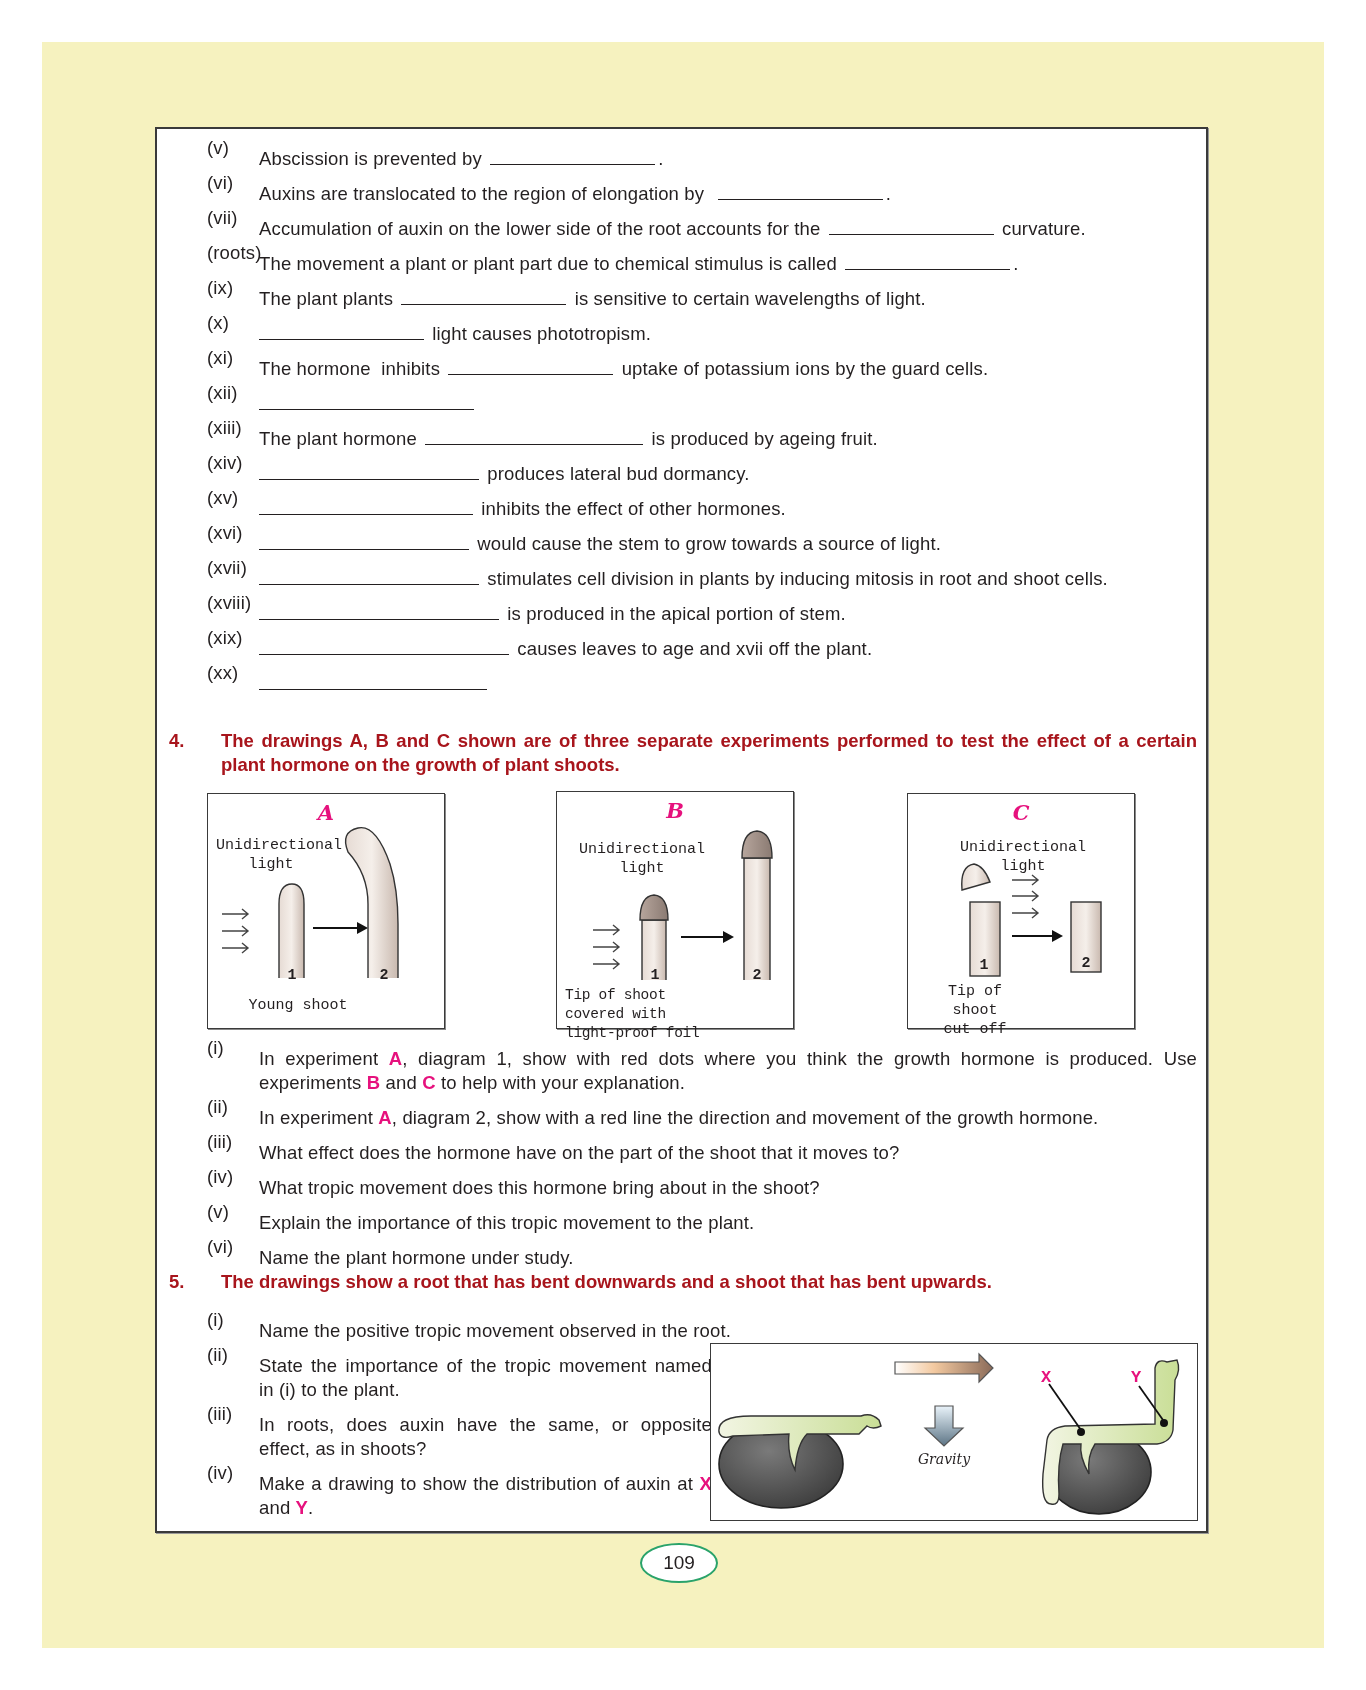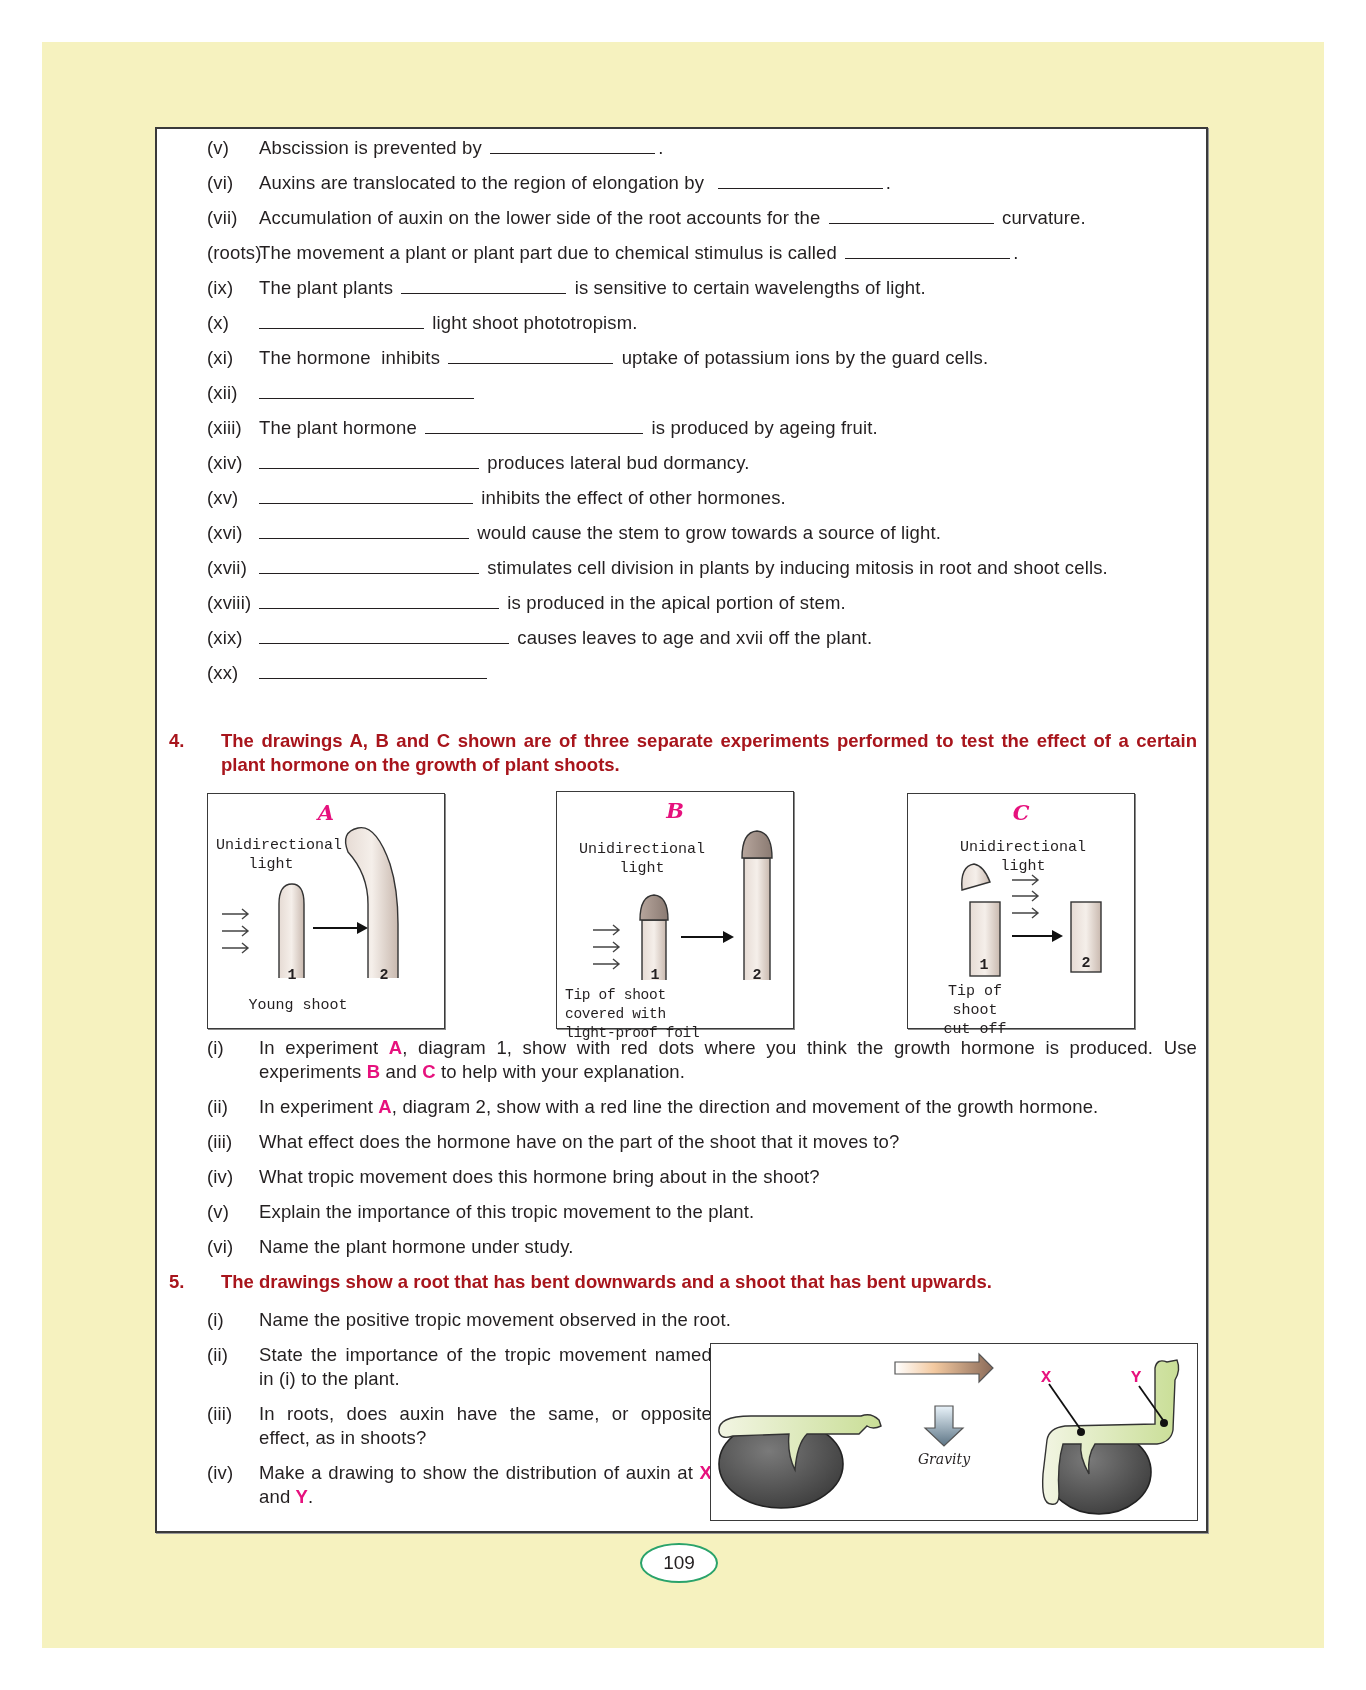--- a/index.html
+++ b/index.html
@@ -3,21 +3,21 @@
 <meta charset="utf-8">
 <style>
   html, body { margin:0; padding:0; }
   body { width:1366px; height:1690px; background:#ffffff; position:relative; overflow:hidden;
          font-family:"Liberation Sans", "DejaVu Sans", sans-serif; color:#231f20; }
   .page-bg { position:absolute; left:42px; top:42px; width:1282px; height:1606px; background:#f6f2bf; }
   .content-box { position:absolute; left:155px; top:127px; width:1049px; height:1402px; background:#fff;
                  border:2px solid #3a3a3a; box-shadow:1px 1px 0 #999; }
   .item { position:absolute; left:50px; width:990px; font-size:18.5px; line-height:24px; letter-spacing:0.15px; }
   .item .num { position:absolute; left:0; top:0; }
-  .item .txt { position:absolute; left:52px; right:0; top:0; }
+  .item .txt { position:absolute; left:52px; right:0; top:11px; }
   .blank { display:inline-block; border-bottom:1.3px solid #231f20; height:14px; vertical-align:baseline; margin:0 3px; }
   .q-head { position:absolute; left:12px; width:1028px; font-size:18.5px; line-height:24px; font-weight:bold; color:#a8151c; }
   .q-head .num { position:absolute; left:0; top:0; }
   .q-head .txt { position:absolute; left:52px; right:0; top:0; text-align:justify; text-align-last:left; }
   .pink { color:#e6117d; font-weight:bold; }
   .justify { text-align:justify; text-align-last:left; }
   .exp { position:absolute; background:#fff; border:1.5px solid #3a3a3a; box-shadow:1px 1px 0 #888; }
   .exp-title { position:absolute; width:100%; text-align:center; top:6px; font-family:"DejaVu Serif", serif;
                font-style:italic; font-weight:bold; font-size:21px; color:#e6117d; }
   .lbl { position:absolute; font-size:15px; line-height:19px; color:#231f20; text-align:center;font-family:Liberation Mono, monospace; }
@@ -49,21 +49,21 @@
   <div class="item" style="top:112px">
     <span class="num">(roots)</span>
     <span class="txt"><span>The movement a plant or plant part due to chemical stimulus is called</span> <span class="blank" style="width:165px"></span><span>.</span></span>
   </div>
   <div class="item" style="top:147px">
     <span class="num">(ix)</span>
     <span class="txt"><span>The plant plants</span> <span class="blank" style="width:165px"></span> <span>is sensitive to certain wavelengths of light.</span></span>
   </div>
   <div class="item" style="top:182px">
     <span class="num">(x)</span>
-    <span class="txt"><span class="blank" style="width:165px;margin-left:0"></span> <span>light shoot phototropism.</span></span>
+    <span class="txt"><span class="blank" style="width:165px;margin-left:0"></span> <span>light causes phototropism.</span></span>
   </div>
   <div class="item" style="top:217px">
     <span class="num">(xi)</span>
     <span class="txt"><span style="white-space:pre">The hormone  inhibits</span> <span class="blank" style="width:165px"></span> <span>uptake of potassium ions by the guard cells.</span></span>
   </div>
   <div class="item" style="top:252px">
     <span class="num">(xii)</span>
     <span class="txt"><span class="blank" style="width:215px;margin-left:0"></span> </span>
   </div>
   <div class="item" style="top:287px">

